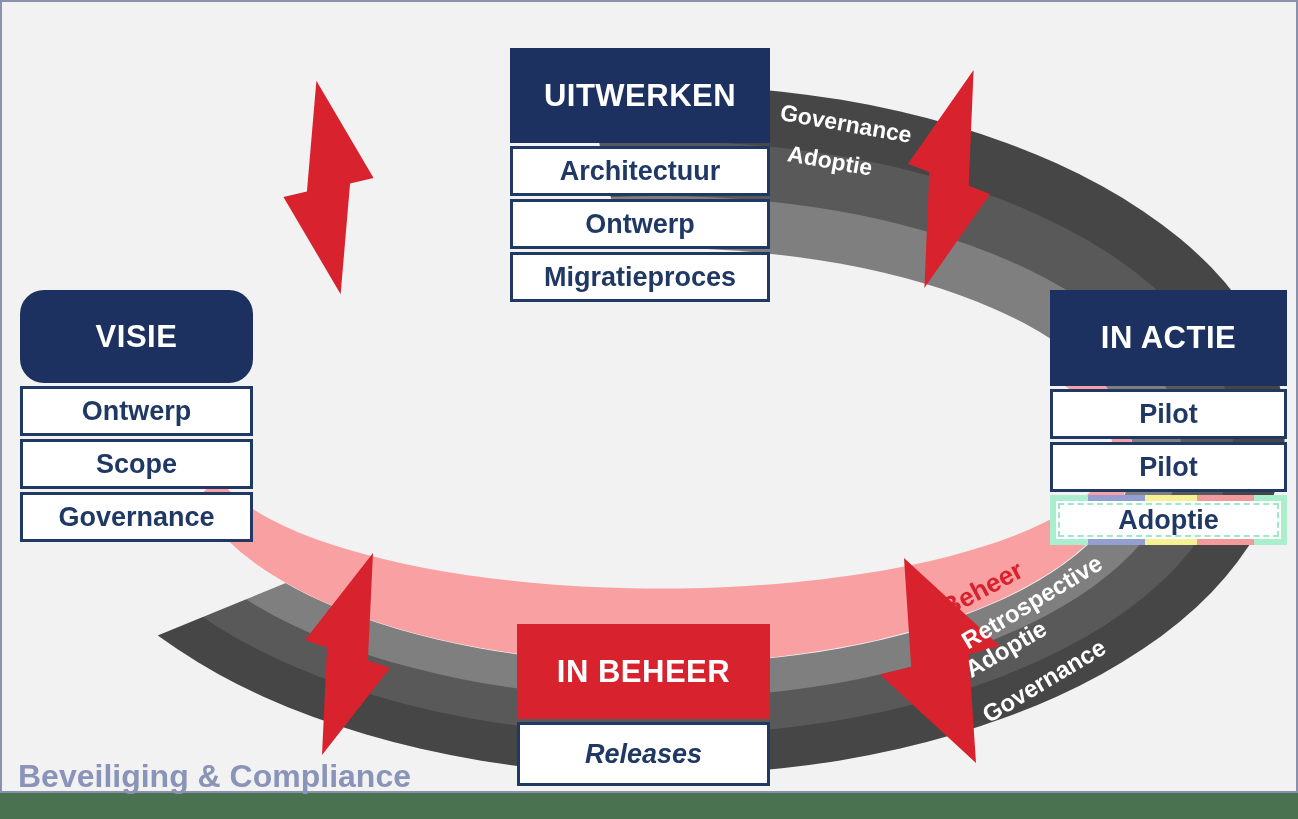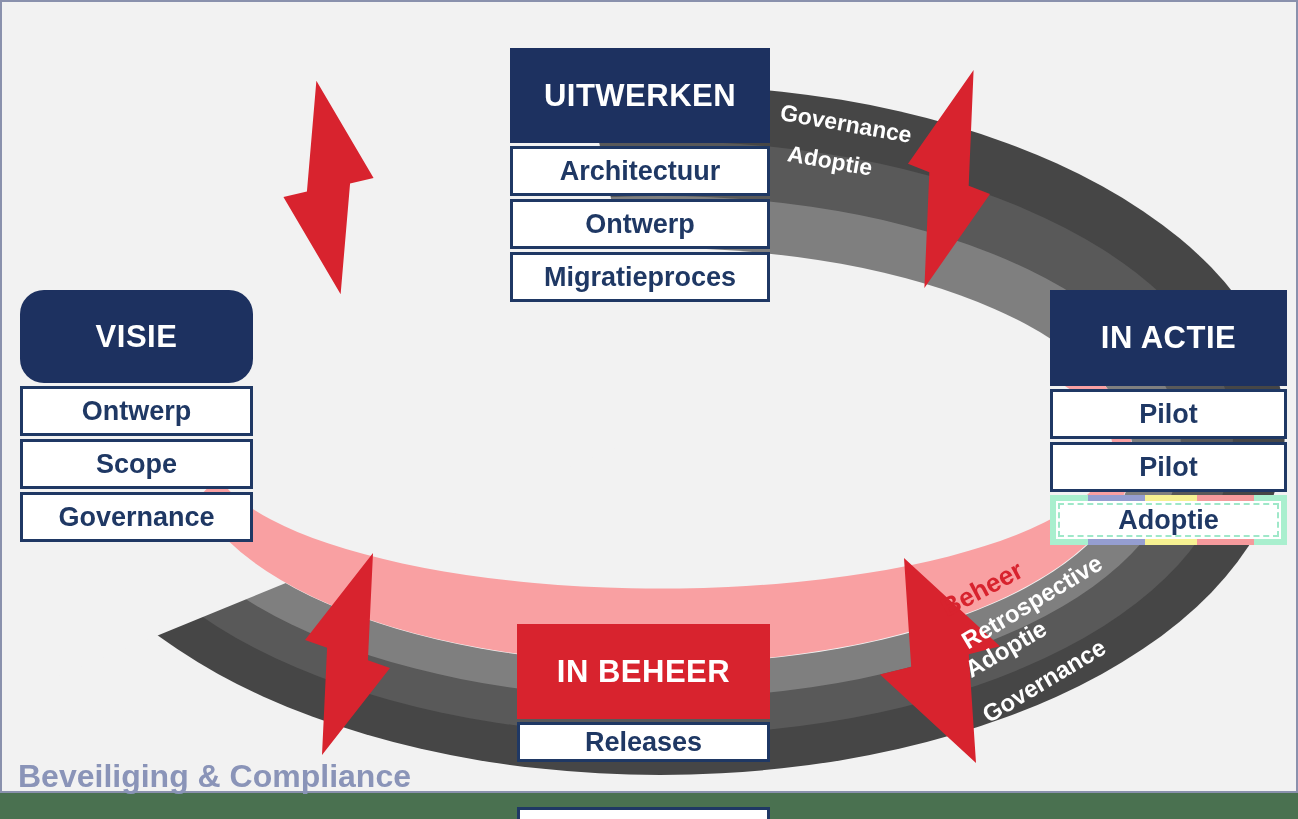--- a/index.html
+++ b/index.html
@@ -95,21 +95,21 @@
       <div class="phase-item">Pilot</div>
       <div class="migratie-frame">
         <div class="migratie-inner">Adoptie</div>
       </div>
     </div>
   </div>
 
   <div class="phase" style="left:517px;top:624px;width:253px;">
     <div class="phase-header red" style="height:95px;">IN BEHEER</div>
     <div class="items">
-      <div class="phase-item" style="height:40px;">Releases</div>
+      <div class="phase-item" style="height:64px;font-style:italic;">Releases</div>
       <div class="phase-item" style="height:52px;margin-top:42px;">Nawerk</div>
     </div>
   </div>
 
   <div class="footer-note">Beveiliging &amp; Compliance</div>
 
   <div class="frame-border"></div>
 </div>
 
 </body></html>

